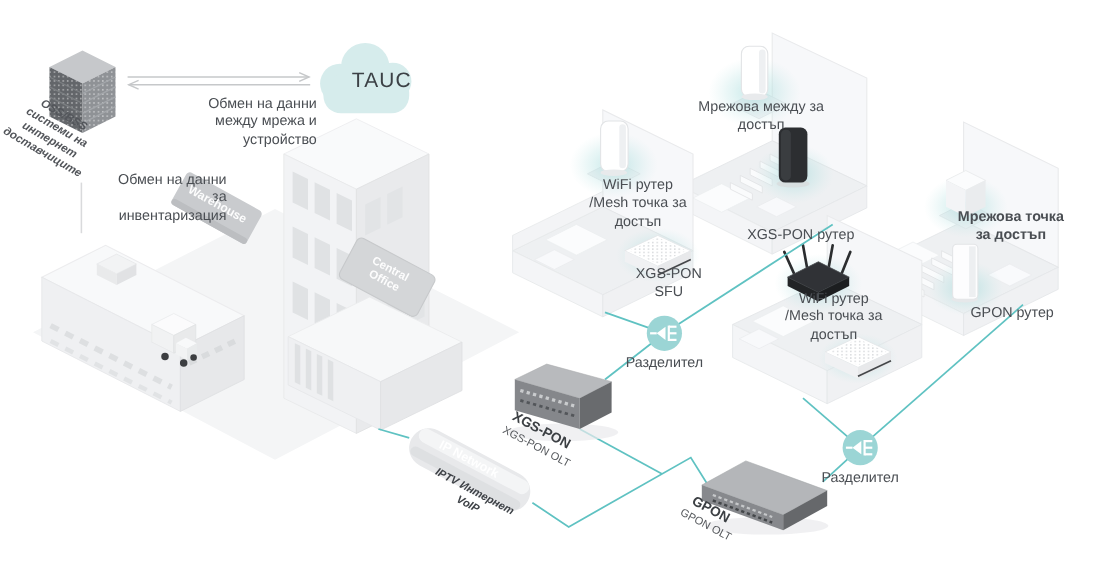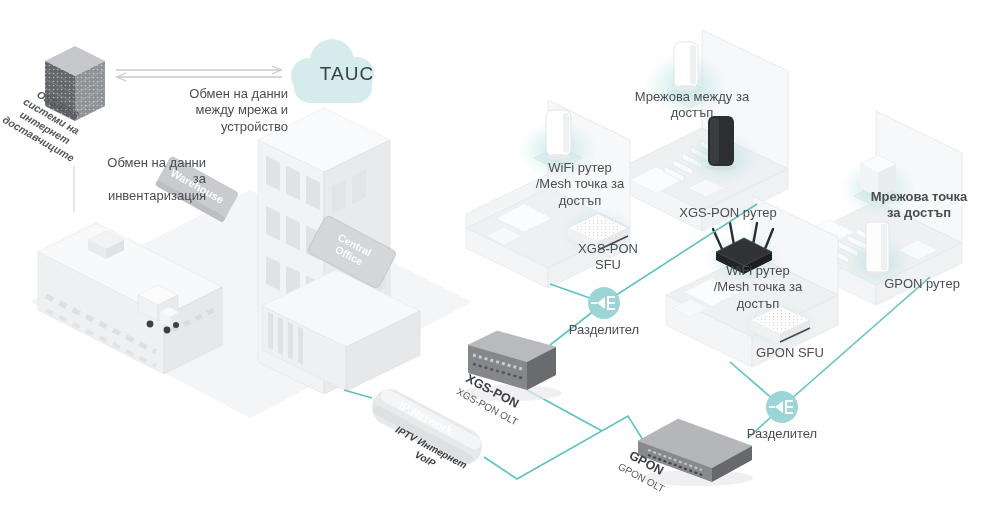--- a/index.html
+++ b/index.html
@@ -350,20 +350,19 @@
 достъп</div>
 <div class="lbl" style="left:548px;top:241px;width:120px;">XGS-PON
 SFU</div>
 
 <div class="lbl" style="left:617px;top:89px;width:150px;">Мрежова между за
 достъп</div>
 <div class="lbl" style="left:658px;top:186px;width:140px;margin-top:19px;">XGS-PON рутер</div>
 
 <div class="lbl" style="left:844px;top:189px;width:150px;font-weight:bold;">Мрежова точка
 за достъп</div>
-<div class="lbl" style="left:852px;top:276px;width:140px;">GPON рутер</div>
+<div class="lbl" style="left:818px;top:276px;width:140px;text-align:right;">GPON рутер</div>
 
 <div class="lbl" style="left:688px;top:263px;width:140px;">WiFi рутер
 /Mesh точка за
 достъп</div>
-<div class="lbl" style="left:720px;top:345px;width:140px;">GPON SFU</div>
 
 </div>
 
 </body></html>

